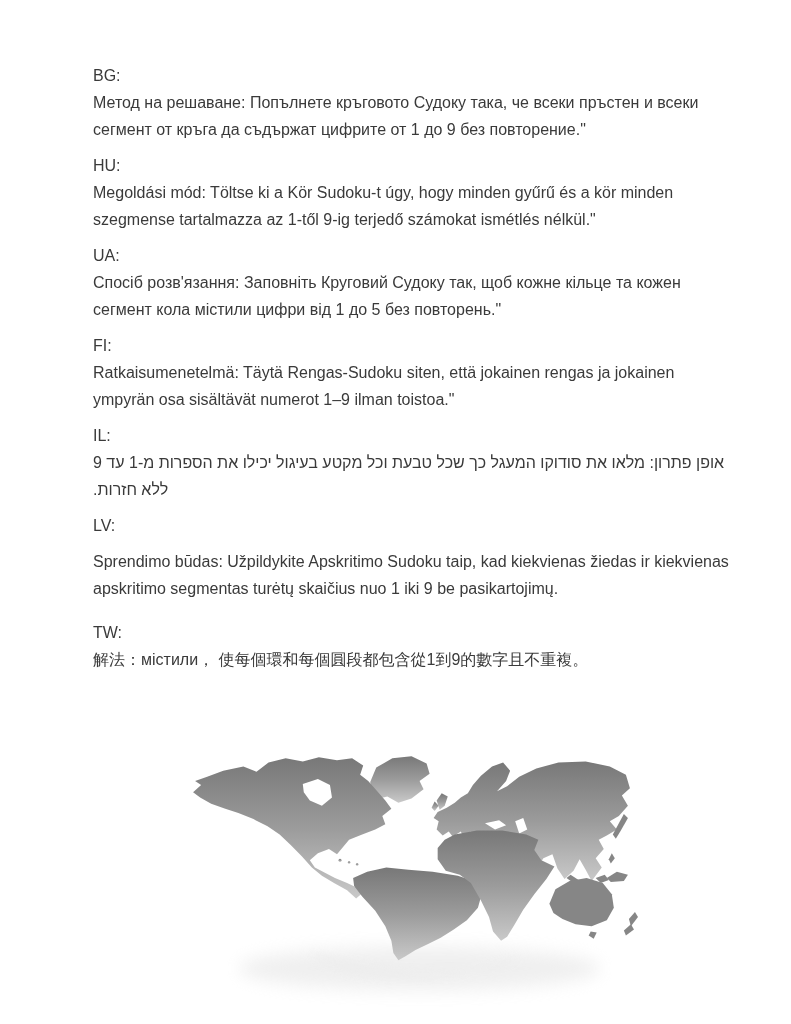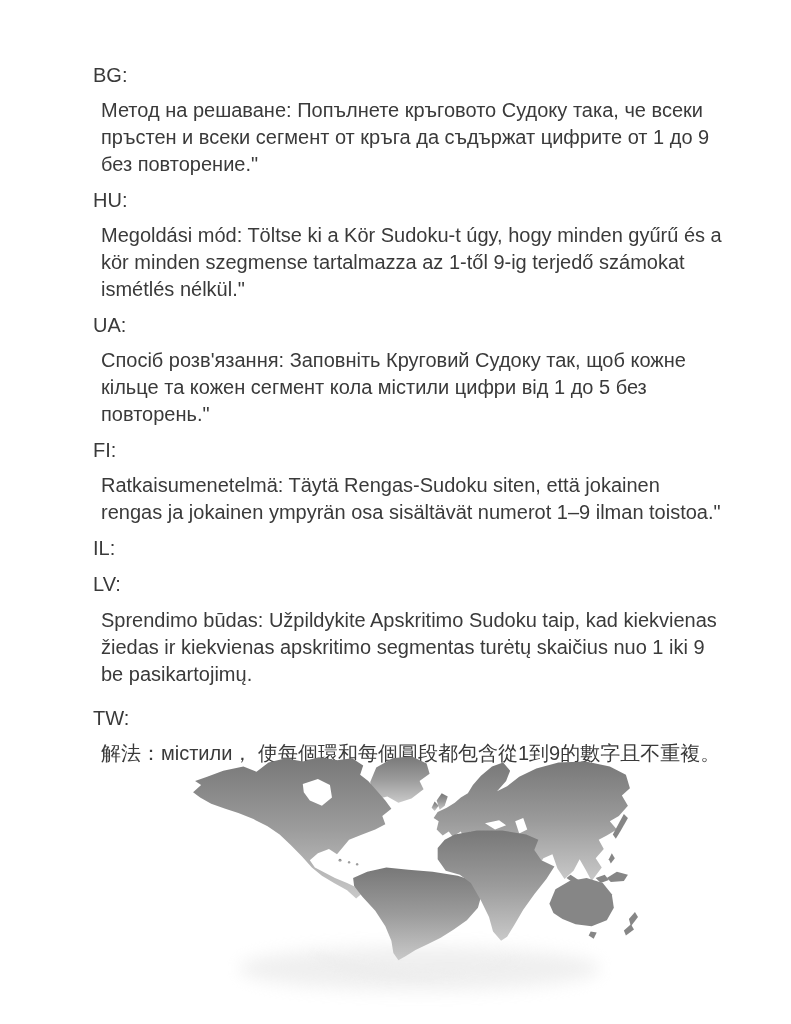--- a/index.html
+++ b/index.html
@@ -9,25 +9,25 @@
   }
   html,body{margin:0;padding:0;background:#ffffff;}
   body{
     width:791px;height:1024px;
     font-family:"Liberation Sans",sans-serif;
     color:var(--text-color);
   }
   .page{position:relative;width:791px;height:1024px;overflow:hidden;background:#ffffff;}
   .text-col{
     position:absolute;left:93px;top:62px;width:640px;
-    font-size:20px;line-height:27px;
+    font-size:16px;line-height:27px;
   }
   .lang-block{margin:0 0 9px 0;}
   .lang-block .code{margin:0;}
-  .lang-block .body{margin:8px;}
+  .lang-block .body{margin:0;}
   .rtl-par{direction:rtl;text-align:left;unicode-bidi:embed;}
   .tw-gap{margin-top:17px;}
   .map-wrap{
     position:absolute;left:183px;top:748px;width:458px;height:268px;
   }
   .map-wrap svg{display:block;width:100%;height:100%;}
   .land{fill:url(#landGrad);}
   .land-dark{fill:var(--map-dark-land);}
   .ground-shadow{fill:var(--shadow-color);}
 </style>
@@ -53,20 +53,21 @@
       <p class="body">Спосіб розв'язання: Заповніть Круговий Судоку так, щоб кожне кільце та кожен сегмент кола містили цифри від 1 до 5 без повторень."</p>
     </section>
 
     <section class="lang-block">
       <div class="code">FI:</div>
       <p class="body">Ratkaisumenetelmä: Täytä Rengas-Sudoku siten, että jokainen rengas ja jokainen ympyrän osa sisältävät numerot 1–9 ilman toistoa."</p>
     </section>
 
     <section class="lang-block">
       <div class="code">IL:</div>
+      <p class="body rtl-par" dir="rtl">אופן פתרון: מלאו את סודוקו המעגל כך שכל טבעת וכל מקטע בעיגול יכילו את הספרות מ-1 עד 9 ללא חזרות.</p>
     </section>
 
     <section class="lang-block">
       <div class="code">LV:</div>
     </section>
 
     <section class="lang-block">
       <p class="body">Sprendimo būdas: Užpildykite Apskritimo Sudoku taip, kad kiekvienas žiedas ir kiekvienas apskritimo segmentas turėtų skaičius nuo 1 iki 9 be pasikartojimų.</p>
     </section>
 

